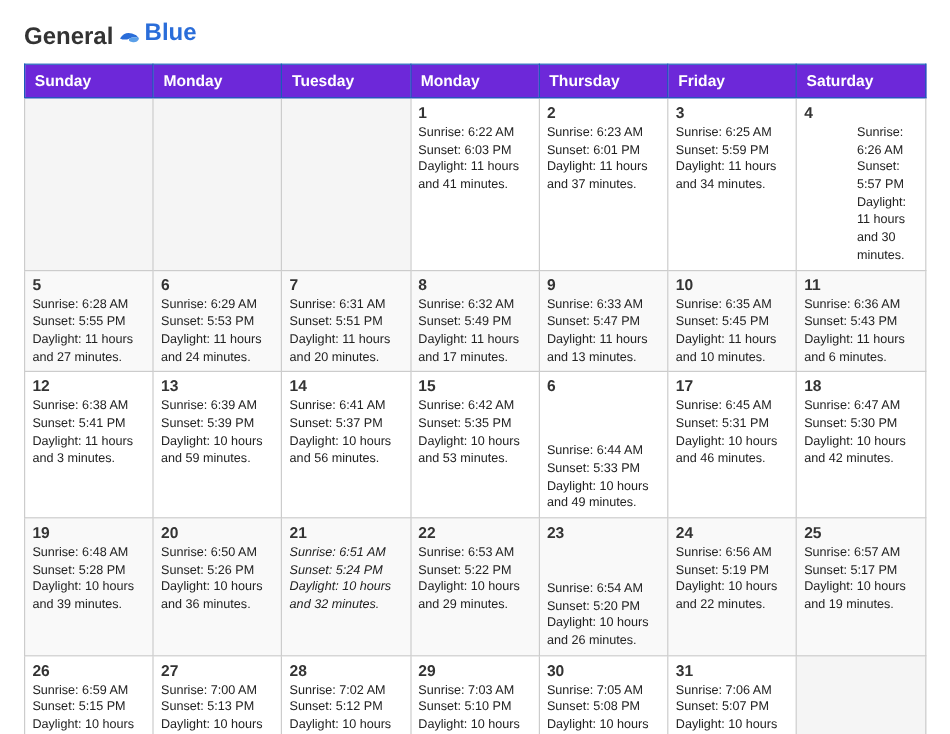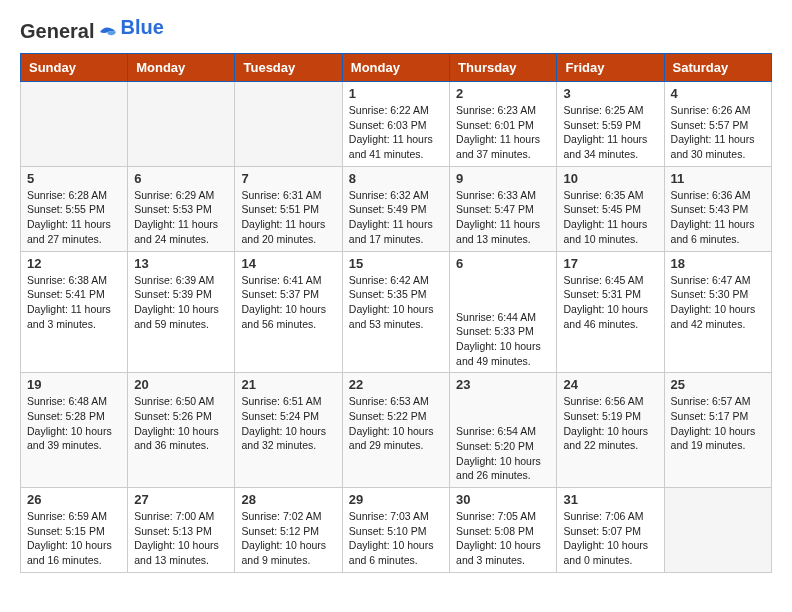--- a/index.html
+++ b/index.html
@@ -33,21 +33,21 @@
     .calendar-subtitle {
       font-size: 16px;
       color: #333;
     }
     .calendar {
       width: 100%;
       border-collapse: collapse;
       border: 1px solid #ccc;
     }
     .calendar th {
-      background: #c2410c;
+      background: #6d28d9;
       color: white;
       text-align: left;
       padding: 6px 8px;
       font-size: 13px;
       border: 1px solid #1a5cb8;
     }
     .calendar td {
       vertical-align: top;
       border: 1px solid #ccc;
       padding: 4px 6px;
@@ -131,21 +131,21 @@
         </td>
         <td>
           <span class="day-num">3</span>
           <div class="day-info" style="white-space: pre-line;">Sunrise: 6:25 AM
 Sunset: 5:59 PM
 Daylight: 11 hours
 and 34 minutes.</div>
         </td>
         <td>
           <span class="day-num">4</span>
-          <div class="day-info" style="white-space: pre-line;">Sunrise: 6:26 AM
+          <div class="day-info" style="white-space: pre-line; margin-left: 44px;">Sunrise: 6:26 AM
 Sunset: 5:57 PM
 Daylight: 11 hours
 and 30 minutes.</div>
         </td>
       </tr>
       <tr>
         <td>
           <span class="day-num">5</span>
           <div class="day-info" style="white-space: pre-line;">Sunrise: 6:28 AM
 Sunset: 5:55 PM
@@ -256,21 +256,21 @@
         </td>
         <td>
           <span class="day-num">20</span>
           <div class="day-info" style="white-space: pre-line;">Sunrise: 6:50 AM
 Sunset: 5:26 PM
 Daylight: 10 hours
 and 36 minutes.</div>
         </td>
         <td>
           <span class="day-num">21</span>
-          <div class="day-info" style="white-space: pre-line;">Sunrise: 6:51 AM
+          <div class="day-info" style="white-space: pre-line; font-style: italic;">Sunrise: 6:51 AM
 Sunset: 5:24 PM
 Daylight: 10 hours
 and 32 minutes.</div>
         </td>
         <td>
           <span class="day-num">22</span>
           <div class="day-info" style="white-space: pre-line;">Sunrise: 6:53 AM
 Sunset: 5:22 PM
 Daylight: 10 hours
 and 29 minutes.</div>

